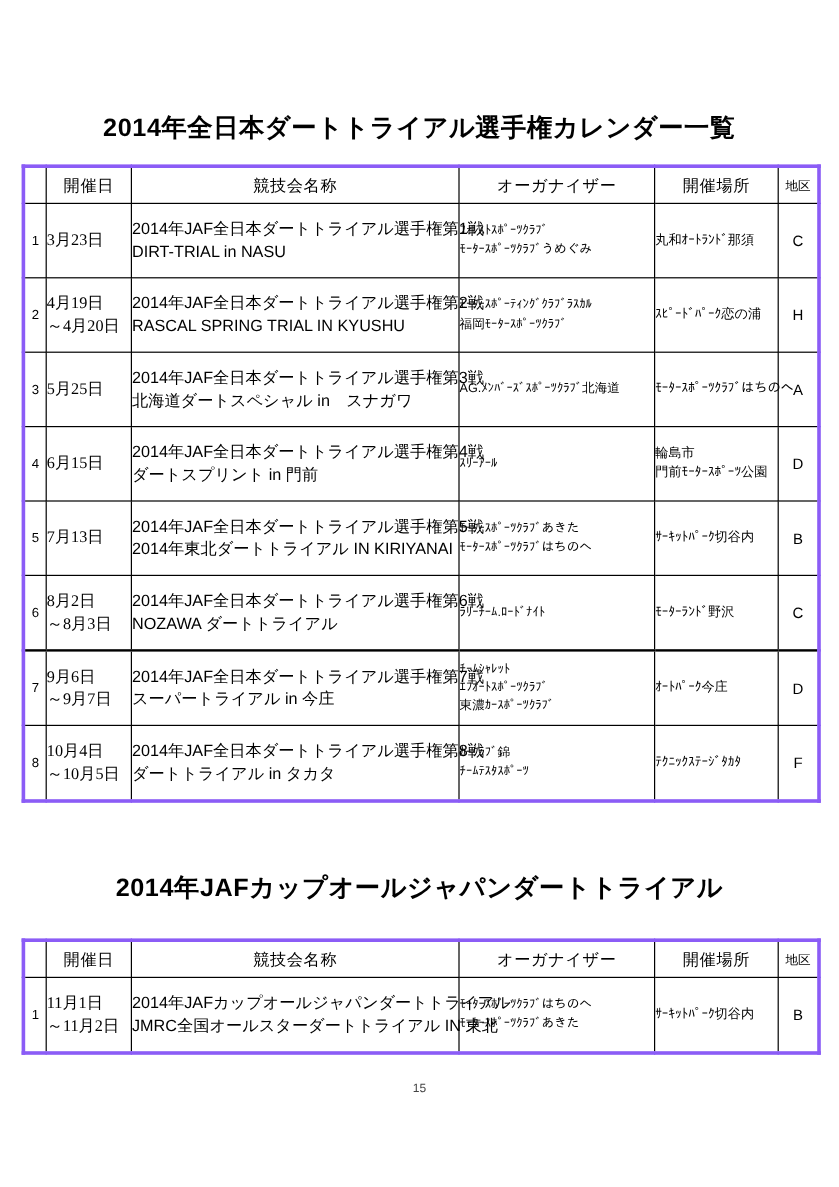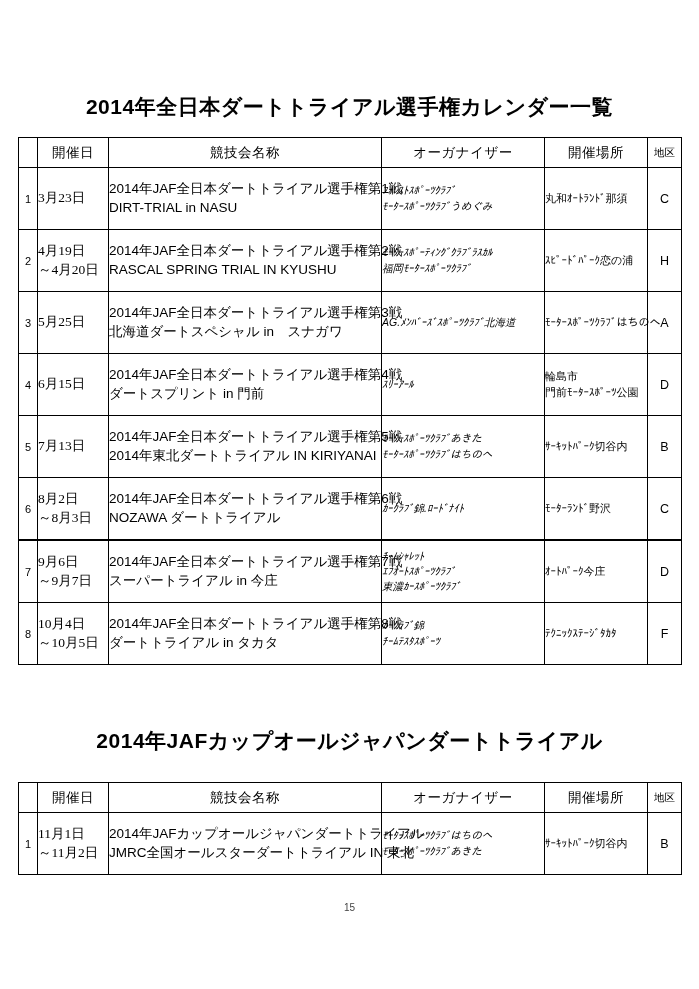--- a/index.html
+++ b/index.html
@@ -29,21 +29,21 @@
     line-height: 1.2;
   }
   #title-1 { position: absolute; left: 0; top: 80px; width: 699px; }
   #title-2 { position: absolute; left: 0; top: 714px; width: 699px; }
 
   table.cal {
     position: absolute;
     border-collapse: collapse;
     table-layout: fixed;
     background: #fff;
-    border: 1px solid #8b5cf6;
+    border: 3px solid #8b5cf6;
   }
   #table-1 { left: 18px; top: 137px; width: 663px; }
   #table-2 { left: 18px; top: 782px; width: 663px; }
 
   table.cal td, table.cal th {
     border: 1px solid #000;
     padding: 0;
     vertical-align: middle;
     font-weight: normal;
   }
@@ -83,21 +83,20 @@
     font-size: 13.5px;
     padding-left: 5px;
     line-height: 1.4;
     white-space: nowrap;
   }
   td.org {
     font-size: 10.5px;
     padding-left: 3px;
     line-height: 1.45;
     white-space: nowrap;
-    font-style: italic;
   }
   td.venue {
     font-size: 11px;
     padding-left: 4px;
     line-height: 1.45;
     white-space: nowrap;
   }
   td.dist {
     text-align: center;
     font-size: 12.5px;
@@ -237,21 +236,21 @@
         <td class="idx">6</td>
         <td class="date">
             <span class="line">8月2日</span>
             <span class="line">～8月3日</span>
           </td>
         <td class="event">
             <span class="line">2014年JAF全日本ダートトライアル選手権第6戦</span>
             <span class="line">NOZAWA ダートトライアル</span>
           </td>
         <td class="org">
-            <span class="line">ｶｰｸﾗﾌﾞ錦.ﾛｰﾄﾞﾅｲﾄ</span>
+            <span class="line">ﾗﾘｰﾁｰﾑ.ﾛｰﾄﾞﾅｲﾄ</span>
           </td>
         <td class="venue">
             <span class="line">ﾓｰﾀｰﾗﾝﾄﾞ野沢</span>
           </td>
         <td class="dist">C</td>
       </tr>
       <tr>
         <td class="idx">7</td>
         <td class="date">
             <span class="line">9月6日</span>

